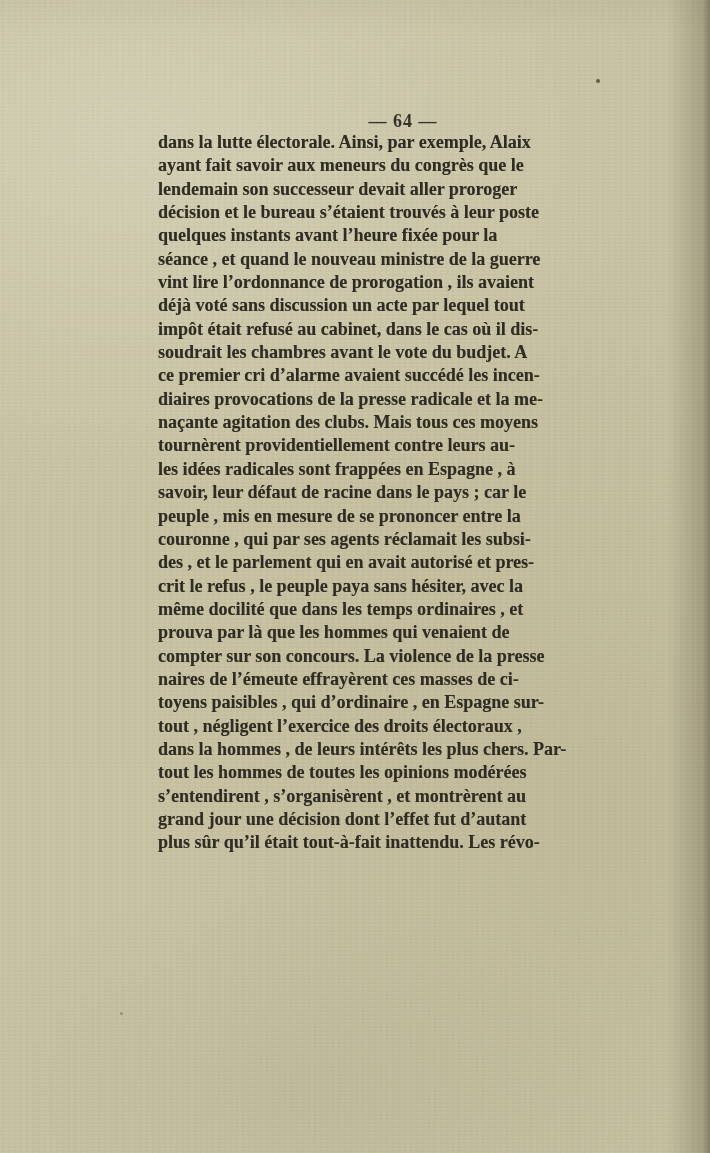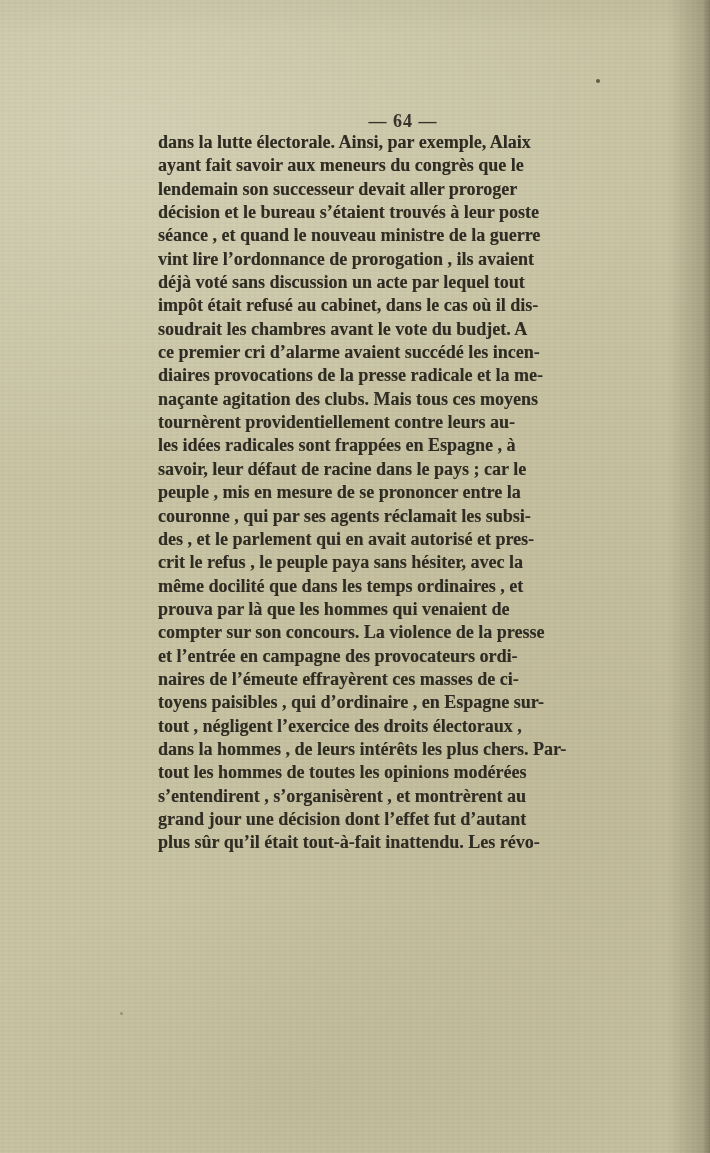--- a/index.html
+++ b/index.html
@@ -81,39 +81,39 @@
 <div class="scan">
   <div class="grain"></div>
 
   <div class="page-number">— 64 —</div>
 
   <div class="text-block">
       <div class="text-line">dans la lutte électorale. Ainsi, par exemple, Alaix</div>
       <div class="text-line">ayant fait savoir aux meneurs du congrès que le</div>
       <div class="text-line">lendemain son successeur devait aller proroger</div>
       <div class="text-line">décision et le bureau s’étaient trouvés à leur poste</div>
+      <div class="text-line">quelques instants avant l’heure fixée pour la</div>
       <div class="text-line">séance , et quand le nouveau ministre de la guerre</div>
       <div class="text-line">vint lire l’ordonnance de prorogation , ils avaient</div>
       <div class="text-line">déjà voté sans discussion un acte par lequel tout</div>
       <div class="text-line">impôt était refusé au cabinet, dans le cas où il dis-</div>
       <div class="text-line">soudrait les chambres avant le vote du budjet. A</div>
       <div class="text-line">ce premier cri d’alarme avaient succédé les incen-</div>
       <div class="text-line">diaires provocations de la presse radicale et la me-</div>
       <div class="text-line">naçante agitation des clubs. Mais tous ces moyens</div>
       <div class="text-line">tournèrent providentiellement contre leurs au-</div>
       <div class="text-line">les idées radicales sont frappées en Espagne , à</div>
       <div class="text-line">savoir, leur défaut de racine dans le pays ; car le</div>
       <div class="text-line">peuple , mis en mesure de se prononcer entre la</div>
       <div class="text-line">couronne , qui par ses agents réclamait les subsi-</div>
       <div class="text-line">des , et le parlement qui en avait autorisé et pres-</div>
       <div class="text-line">crit le refus , le peuple paya sans hésiter, avec la</div>
       <div class="text-line">même docilité que dans les temps ordinaires , et</div>
       <div class="text-line">prouva par là que les hommes qui venaient de</div>
       <div class="text-line">compter sur son concours. La violence de la presse</div>
-      <div class="text-line">et l’entrée en campagne des provocateurs ordi-</div>
       <div class="text-line">naires de l’émeute effrayèrent ces masses de ci-</div>
       <div class="text-line">toyens paisibles , qui d’ordinaire , en Espagne sur-</div>
       <div class="text-line">tout , négligent l’exercice des droits électoraux ,</div>
       <div class="text-line">dans la hommes , de leurs intérêts les plus chers. Par-</div>
       <div class="text-line">tout les hommes de toutes les opinions modérées</div>
       <div class="text-line">s’entendirent , s’organisèrent , et montrèrent au</div>
       <div class="text-line">grand jour une décision dont l’effet fut d’autant</div>
       <div class="text-line">plus sûr qu’il était tout-à-fait inattendu. Les révo-</div>
     </div>
 

